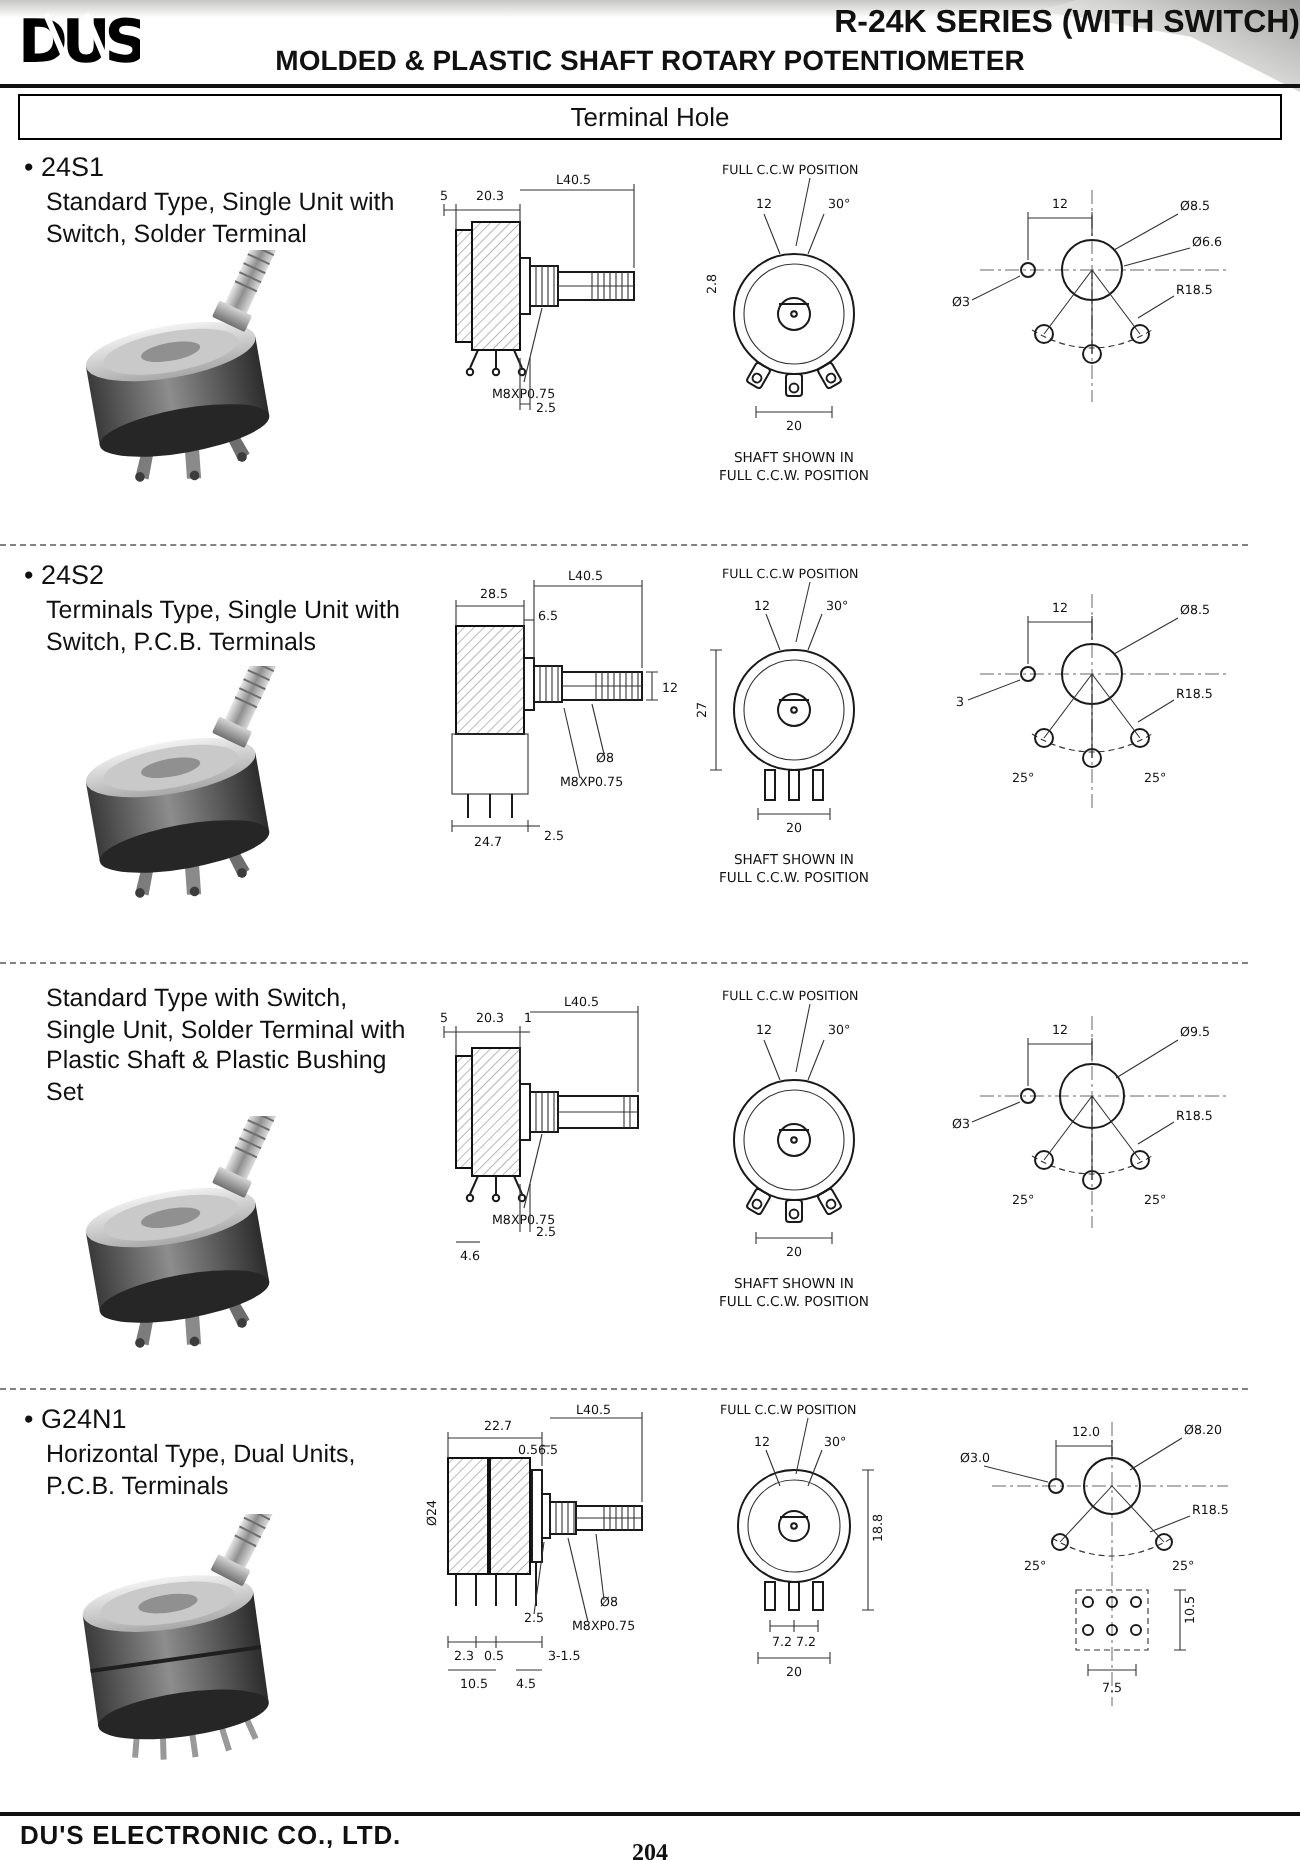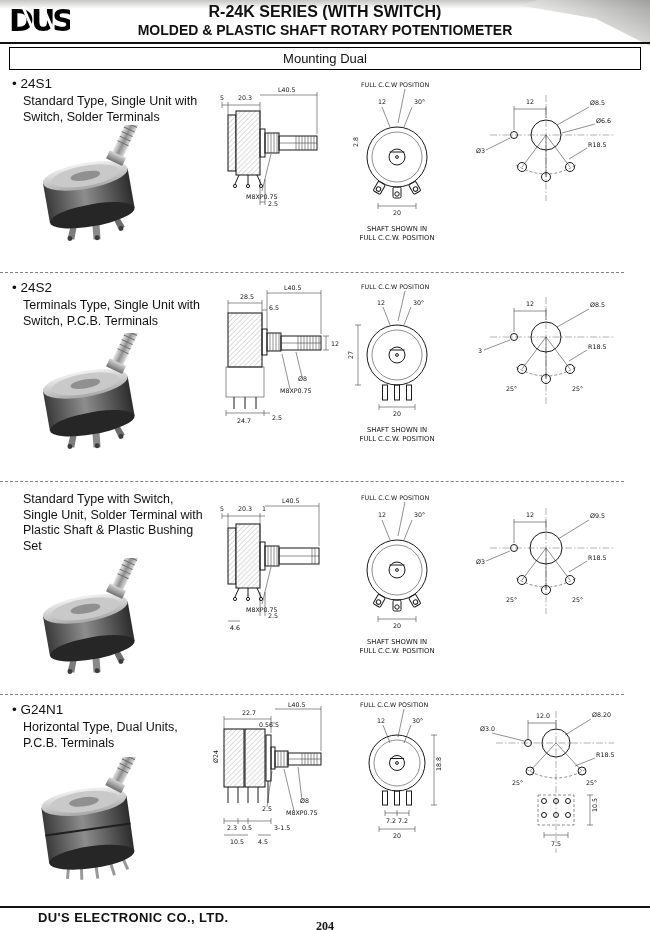--- a/index.html
+++ b/index.html
@@ -7,21 +7,21 @@
         font-family:"Liberation Sans",sans-serif;color:#111;overflow:hidden;}
   .scan-top{position:absolute;top:0;left:0;width:100%;height:9px;
         background:linear-gradient(#c6c6c4,rgba(255,255,255,0));}
   .scan-corner{position:absolute;top:0;right:0;width:130px;height:46px;
         background:linear-gradient(205deg,#9a9a98 0%,#cfcfcd 40%,#fff 85%);
         clip-path:polygon(14% 0,100% 0,100% 100%,58% 40%,0 12%);opacity:.9;}
   .header{position:absolute;top:0;left:0;width:650px;height:42px;}
   .logo{position:absolute;left:8px;top:3px;}
   .logo-text{font-family:"DejaVu Sans",sans-serif;font-weight:bold;font-size:30px;
         letter-spacing:-3px;fill:#000;}
-  .title1{position:absolute;top:3px;left:0;width:100%;text-align:center;
+  .title1{position:absolute;top:3px;left:0;width:100%;text-align:right;
         font-weight:bold;font-size:16px;}
   .title2{position:absolute;top:22px;left:0;width:100%;text-align:center;
         font-weight:bold;font-size:14px;}
   .header-rule{position:absolute;top:42px;left:0;width:650px;border-top:2px solid #111;}
   .thead{position:absolute;top:47px;left:9px;width:630px;height:21px;
         border:1px solid #000;display:flex;}
   .th{display:flex;align-items:center;justify-content:center;font-size:13px;}
   .th1{width:227px;border-right:1px solid #000;}
   .th2{width:230px;border-right:1px solid #000;}
   .th3{flex:1;}
@@ -32,21 +32,21 @@
   .model-block{position:absolute;left:12px;top:7px;width:200px;}
   .model{font-size:13.5px;}
   .desc{font-size:12.5px;margin-left:11px;margin-top:3px;line-height:1.25;width:185px;}
   .photo{position:absolute;left:16px;}
   .row1 .photo{top:56px}.row2 .photo{top:60px}.row3 .photo{top:76px}.row4 .photo{top:62px}
   .outline{position:absolute;left:212px;top:6px;}
   .row4 .outline{top:4px;}
   .mounting{position:absolute;left:462px;top:14px;}
   .row4 .mounting{top:8px;}
   .footer{position:absolute;top:906px;left:0;width:650px;height:24px;border-top:2px solid #111;}
-  .footer-company{position:absolute;left:10px;top:2px;font-weight:bold;font-size:13px;letter-spacing:.4px;margin-left:28px;}
+  .footer-company{position:absolute;left:10px;top:2px;font-weight:bold;font-size:13px;letter-spacing:.4px;}
   .page-number{position:absolute;left:0;right:0;top:11px;text-align:center;
         font-family:"Liberation Serif",serif;font-weight:bold;font-size:12px;}
   
   .ln{fill:none;stroke:#1a1a1a;stroke-width:1;}
   .thin{fill:none;stroke:#333;stroke-width:.55;}
   .thind{fill:none;stroke:#333;stroke-width:.55;stroke-dasharray:3 2;}
   .dim{fill:none;stroke:#333;stroke-width:.55;}
   .cl{fill:none;stroke:#555;stroke-width:.45;stroke-dasharray:7 2 1.5 2;}
   .hatch{fill:url(#hatch);stroke:#111;stroke-width:1;}
   svg text{font-family:"DejaVu Sans",sans-serif;font-size:6.3px;fill:#111;}
@@ -90,29 +90,29 @@
     <svg class="logo" width="62" height="36" viewBox="0 0 62 36">
       <text x="1" y="28" class="logo-text">DUS</text>
       <path d="M15 4 L27 32 M35 4 L47 32" stroke="#fff" stroke-width="3"></path>
     </svg>
     <div class="title1">R-24K SERIES (WITH SWITCH)</div>
     <div class="title2">MOLDED &amp; PLASTIC SHAFT ROTARY POTENTIOMETER</div>
   </div>
   <div class="header-rule"></div>
 
   <div class="thead">
-    <div class="th th3">Mounting Dual</div>
+    <div class="th th3">Terminal Hole</div>
   </div>
 
   <div class="rows">
 
     <div class="row row1">
       <div class="model-block">
         <div class="model">• 24S1</div>
-        <div class="desc">Standard Type, Single Unit with Switch, Solder Terminals</div>
+        <div class="desc">Standard Type, Single Unit with Switch, Solder Terminal</div>
       </div>
 
       <svg class="photo" width="150" height="120" viewBox="0 0 150 120">
         <g transform="rotate(-10 75 60)">
           <path d="M50 92 l-7 16 6 3 6-16z" fill="#7c7c7c"></path>
           <path d="M70 95 l-2 19 7 1 2-19z" fill="#8a8a8a"></path>
           <path d="M90 93 l5 17 6-3-6-16z" fill="#6e6e6e"></path>
           <circle cx="45" cy="109" r="2.4" fill="#3c3c3c"></circle>
           <circle cx="72" cy="113" r="2.4" fill="#3c3c3c"></circle>
           <circle cx="97" cy="108" r="2.4" fill="#3c3c3c"></circle>

